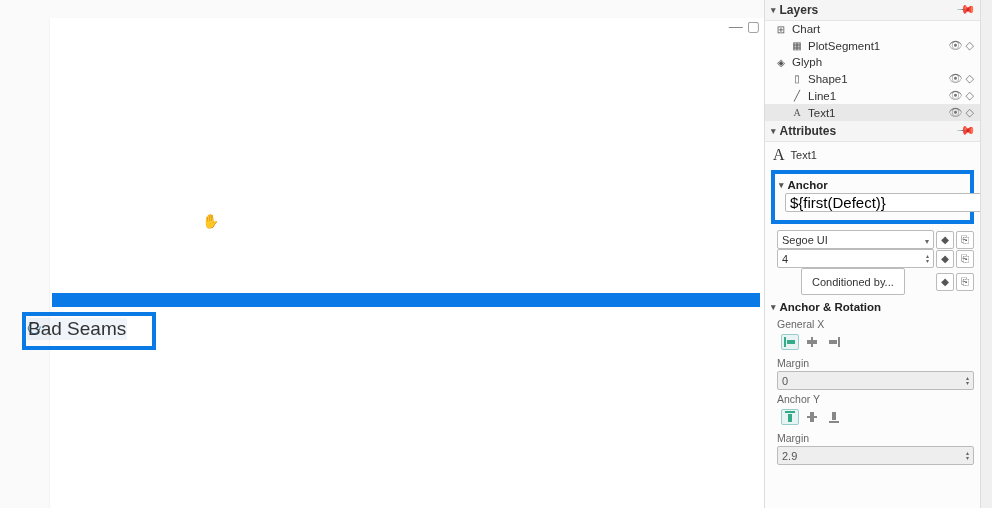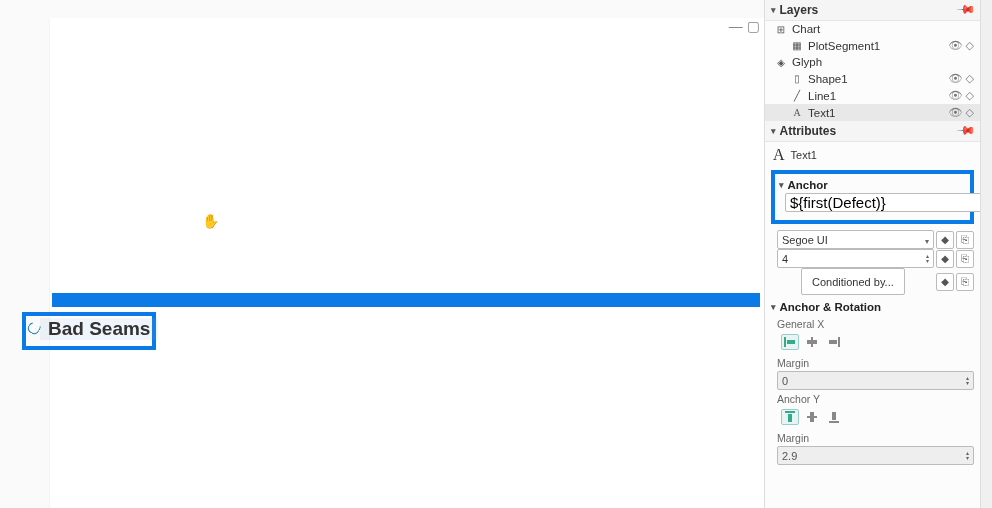--- a/index.html
+++ b/index.html
@@ -8,21 +8,21 @@
   .canvas-area { flex: 1; background: #fafafa; position: relative; overflow: hidden; }
   .canvas-inner { position: absolute; left: 50px; top: 18px; right: 0; bottom: 0; background: #fff; box-shadow: 0 1px 2px rgba(0,0,0,0.08); }
   .canvas-topbar { position: absolute; top: 0; right: 4px; display: flex; gap: 4px; color: #888; font-size: 14px; }
   .canvas-topbar span { cursor: pointer; }
   
   .grab-cursor { position: absolute; left: 202px; top: 213px; font-size: 14px; color: #555; user-select: none; }
   
   .blue-bar { position: absolute; left: 52px; top: 293px; width: 708px; height: 14px; background: #0a7ae6; }
   
   .text-highlight-box { position: absolute; left: 22px; top: 312px; width: 134px; height: 38px; border: 4px solid #0a7ae6; background: transparent; }
-  .text-content { position: absolute; left: 40px; top: 318px; font-size: 19px; color: #333; background: rgba(120,170,220,0.12); padding: 0 8px; font-weight: bold; }
+  .text-content { position: absolute; left: 27px; top: 318px; font-size: 19px; color: #333; background: rgba(120,170,220,0.12); padding: 0 1px; }
   .rotate-handle { position: absolute; left: 28px; top: 322px; width: 12px; height: 12px; border: 1.5px solid #1a7ab8; border-radius: 60% 40% 50% 50%; border-top-color: transparent; transform: rotate(30deg); }
   
   .right-panel { width: 216px; background: #fcfcfc; border-left: 1px solid #ddd; display: flex; flex-direction: column; font-size: 11px; color: #333; }
   
   .panel-section-header { display: flex; align-items: center; padding: 3px 6px; background: #f5f5f5; border-bottom: 1px solid #e5e5e5; font-weight: 600; font-size: 12px; }
   .panel-section-header .chev { margin-right: 4px; font-size: 9px; color: #555; }
   .pin-icon { margin-left: auto; color: #888; transform: rotate(45deg); font-size: 12px; }
   
   .layer-row { display: flex; align-items: center; padding: 2px 6px 2px 10px; gap: 5px; cursor: pointer; }
   .layer-row.indent1 { padding-left: 26px; }

